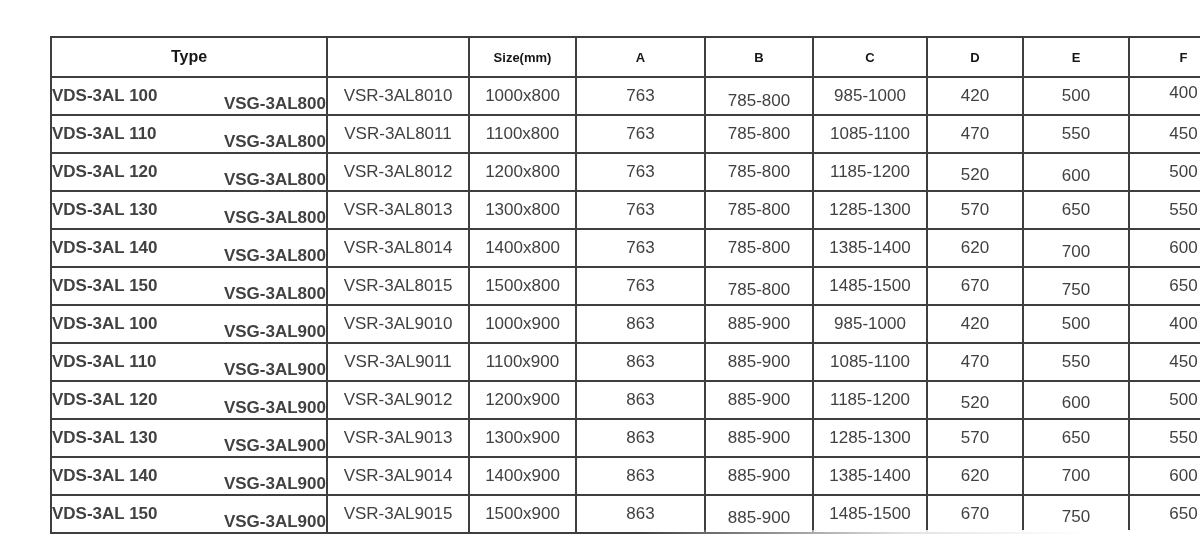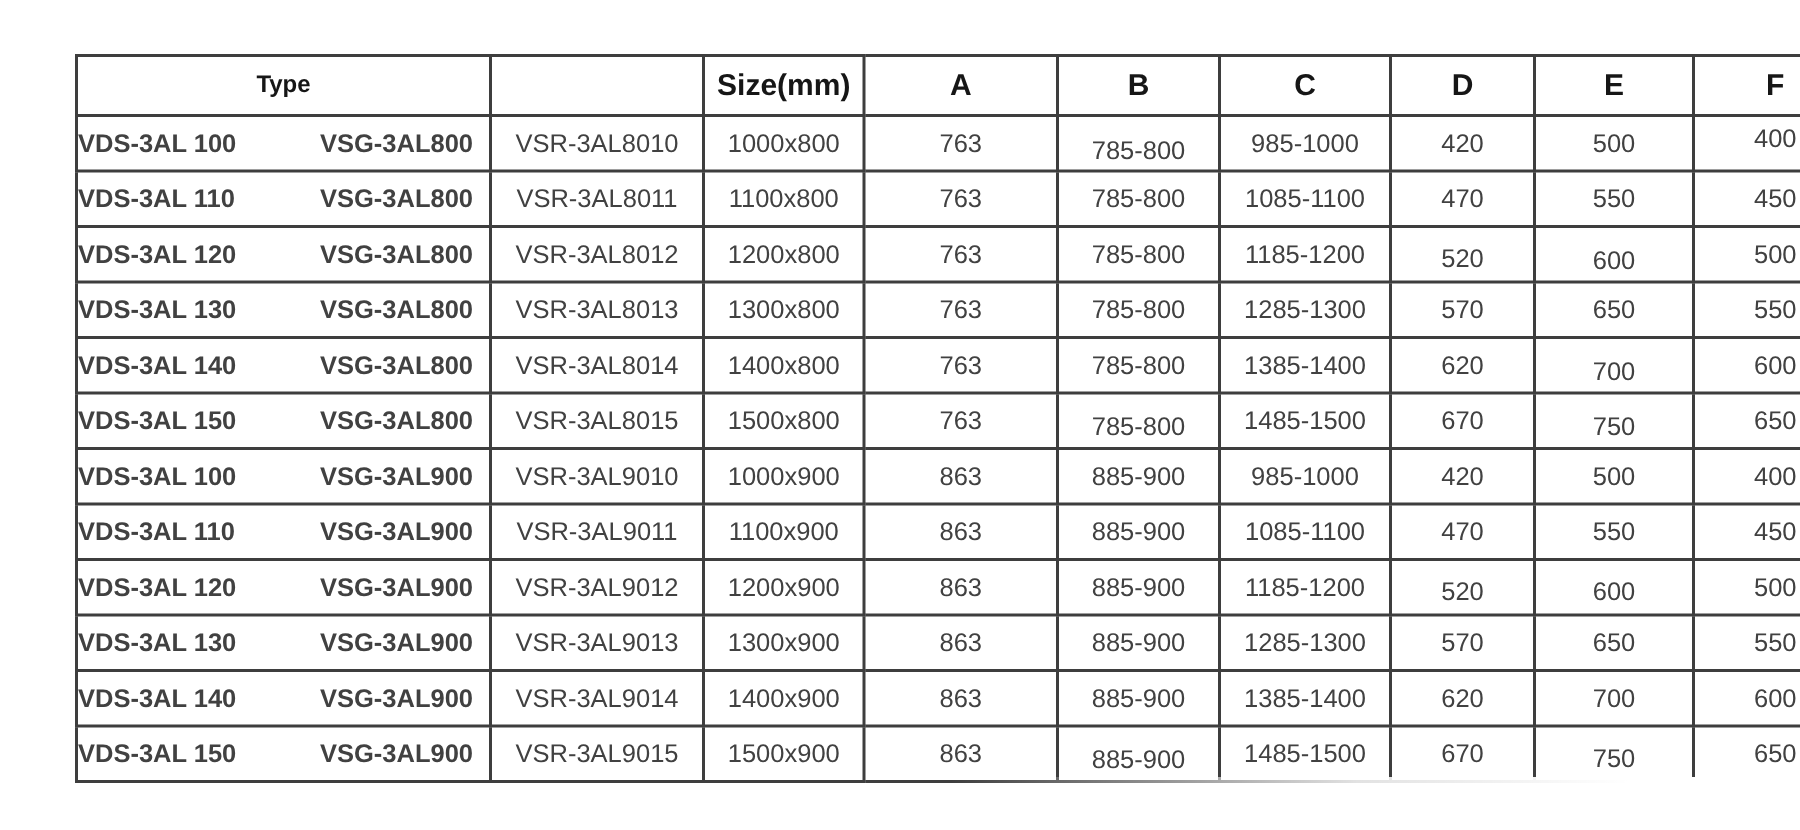--- a/index.html
+++ b/index.html
@@ -23,31 +23,31 @@
     white-space: nowrap;
     overflow: hidden;
     padding: 0;
     background: #fff;
   }
   
   .spec-table th:last-child, .spec-table td:last-child { border-right: none; }
 
   .spec-table thead th {
     height: 38px;
-    font-size: 20px;
+    font-size: 13px;
     font-weight: bold;
     color: #161616;
   }
   .spec-table thead th.type-h { font-size: 16px; }
   .spec-table tbody td { height: 35px; font-size: 17px; color: #414141; }
 
   .type-cell { font-weight: bold; color: #1a1a1a; font-size: 16px; }
   .type-half { display: inline-block; vertical-align: middle; }
   .type-half.vds { width: 55%; text-align: left; }
-  .type-half.vsg { width: 45%; text-align: center; }
+  .type-half.vsg { width: 45%; text-align: right; margin-top: 16px; }
 
   .model-cell, .size-cell { color: #3d3d3d; }
 
   .v { position: relative; display: inline-block; }
 
   
   tbody tr:nth-child(1)  td:nth-child(5) .v { top: 5px; }
   tbody tr:nth-child(1)  td:nth-child(9) .v { top: -3px; }
   tbody tr:nth-child(3)  td:nth-child(7) .v { top: 3px; }
   tbody tr:nth-child(3)  td:nth-child(8) .v { top: 4px; }

